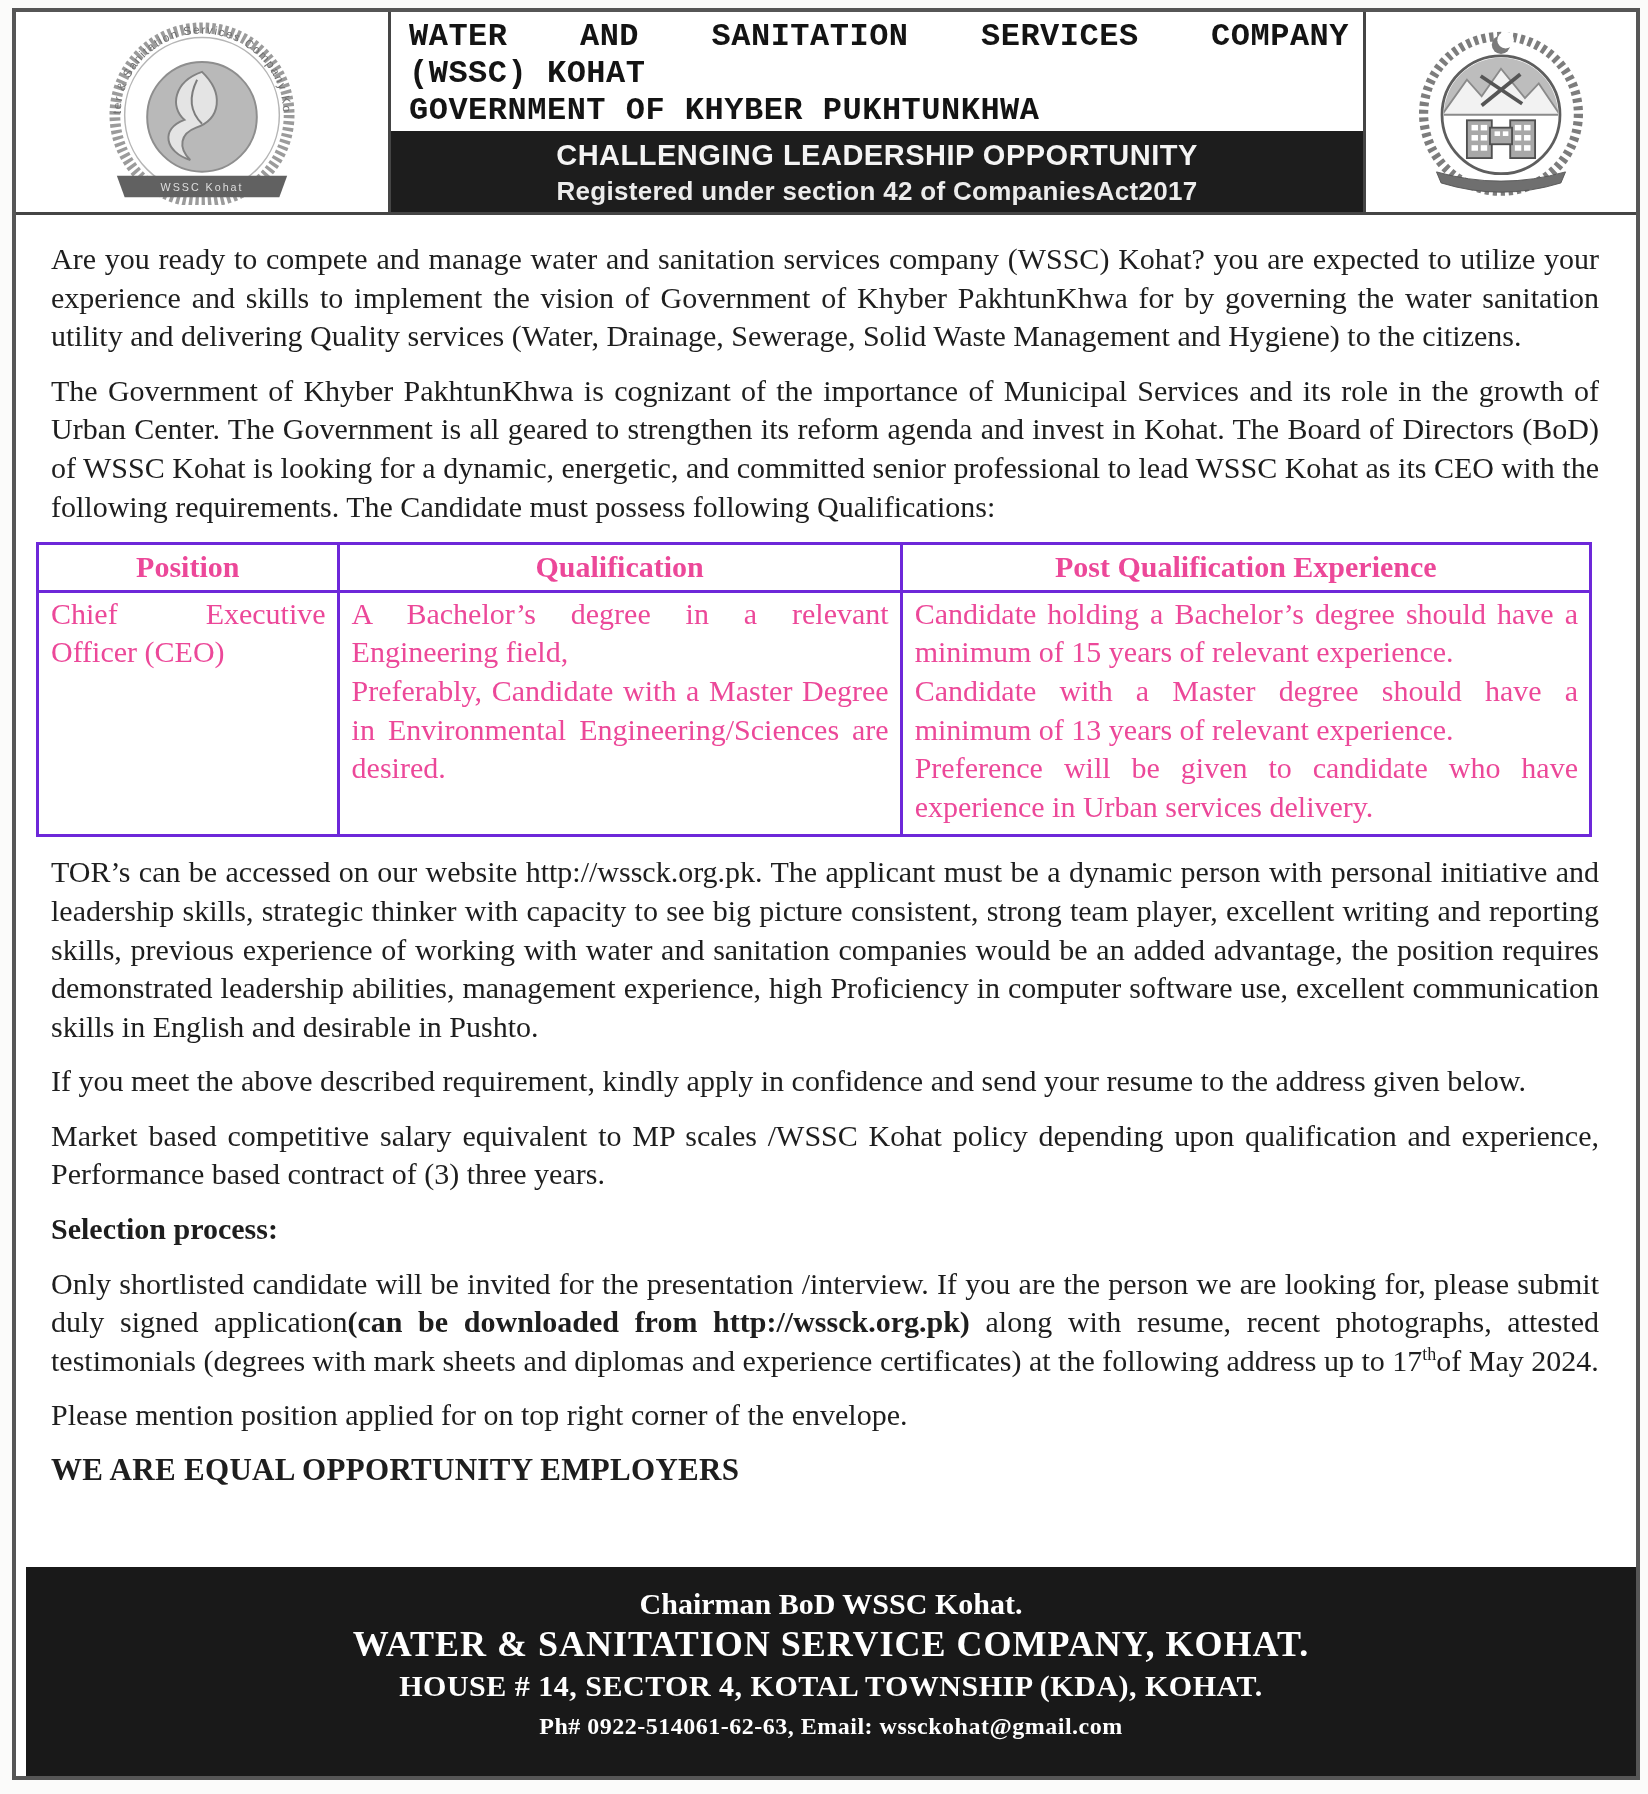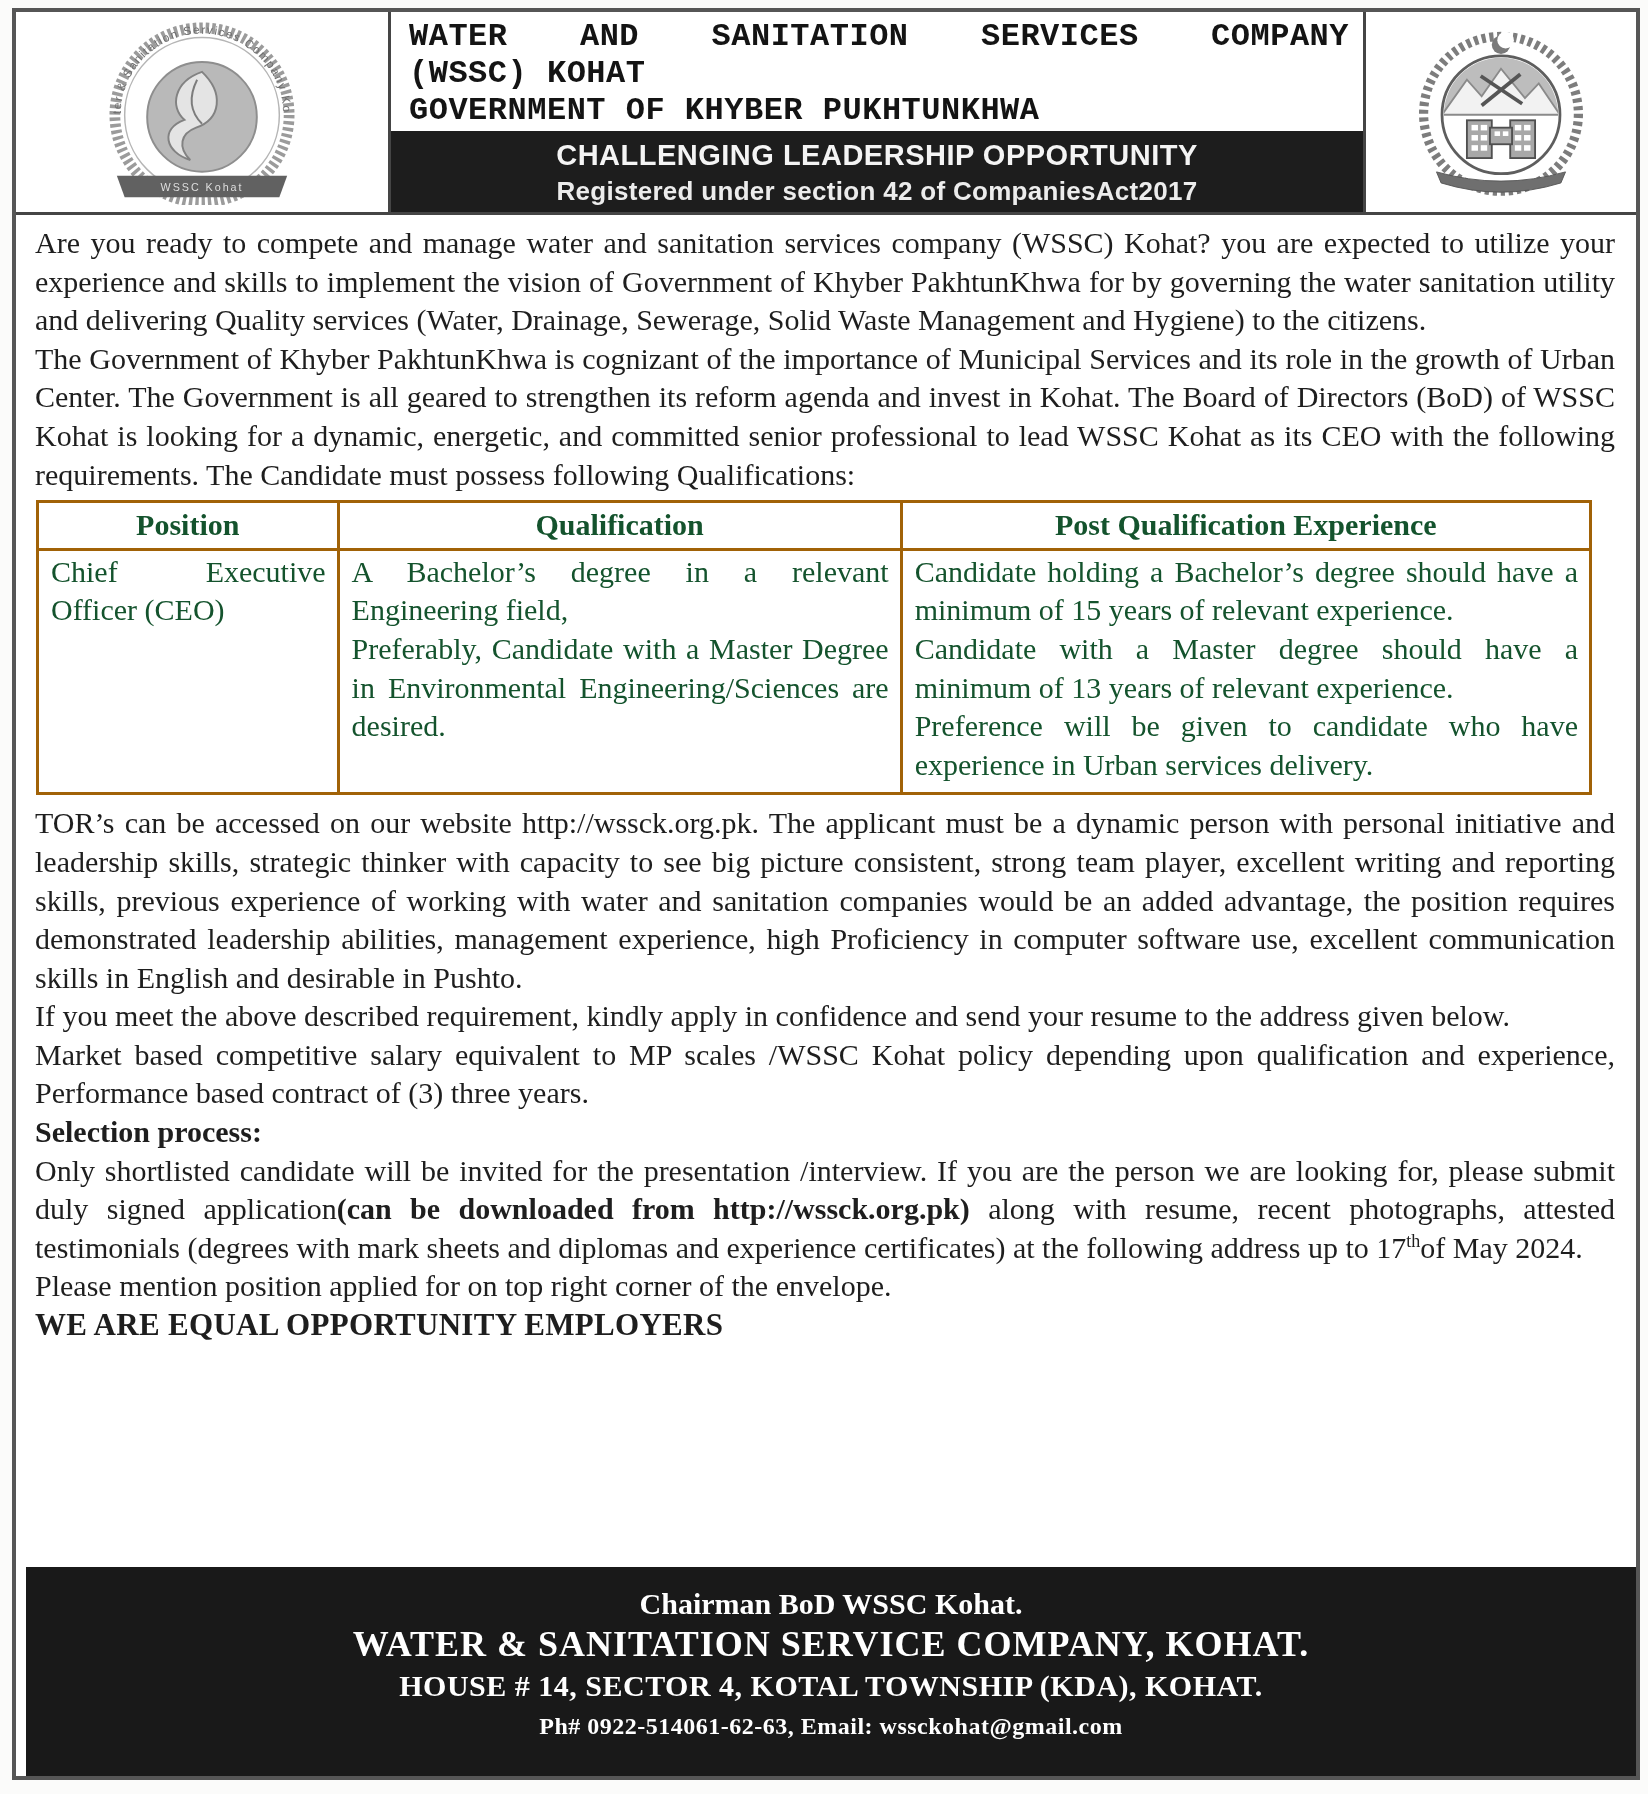--- a/index.html
+++ b/index.html
@@ -20,27 +20,27 @@
   .title-cell{flex:1;display:flex;flex-direction:column;min-width:0;background:#fff;}
   .titles{padding:6px 14px 2px 18px;font-weight:bold;font-size:32px;line-height:37px;color:#141414;letter-spacing:0.5px;font-family:Liberation Mono, monospace;}
   .title-line1{text-align:justify;text-align-last:justify;}
   .banner{margin-top:auto;background:#1d1d1d;height:84px;text-align:center;
           font-family:"Liberation Sans","DejaVu Sans",sans-serif;font-weight:bold;padding-top:7px;box-sizing:border-box;}
   .banner-l1{font-size:29px;color:#f4f4f4;letter-spacing:0.5px;line-height:34px;}
   .banner-l2{font-size:26px;color:#ececec;letter-spacing:0.3px;line-height:32px;margin-top:3px;}
   .emblem-cell{width:270px;border-left:3px solid #454545;display:flex;align-items:center;justify-content:center;background:#fff;}
   
   .bodytext{padding:9px 21px 0 19px;font-size:30px;line-height:38.6px;color:#1e1e1e;text-align:justify;}
-  .bodytext p{margin:0;}
+  .bodytext p{margin:16px;}
   .bold{font-weight:bold;}
   .equal-line{font-weight:bold;font-size:31px;letter-spacing:0.3px;}
   sup.th{font-size:60%;vertical-align:super;line-height:0;}
   
   table.req{border-collapse:collapse;width:1556px;margin:6px 0 9px 1px;table-layout:fixed;}
-  table.req th,table.req td{border:3px solid #a16207;font-size:30px;color:#14532d;}
+  table.req th,table.req td{border:3px solid #6d28d9;font-size:30px;color:#ec4899;}
   table.req th{font-weight:bold;text-align:center;padding:3px 4px;}
   table.req td{vertical-align:top;padding:2px 11px 8px 12px;text-align:justify;line-height:38.6px;}
   table.req td p{margin:0;}
   .col-pos{width:300px;}.col-qual{width:562px;}.col-exp{width:688px;}
   
   .footer{margin-top:auto;background:#191919;color:#fff;text-align:center;
           font-weight:bold;padding:16px 12px 30px 12px;margin-left:10px;}
   .f1{font-size:30px;line-height:41px;}
   .f2{font-size:36px;line-height:41px;letter-spacing:1px;}
   .f3{font-size:30px;line-height:41px;letter-spacing:0.5px;}

